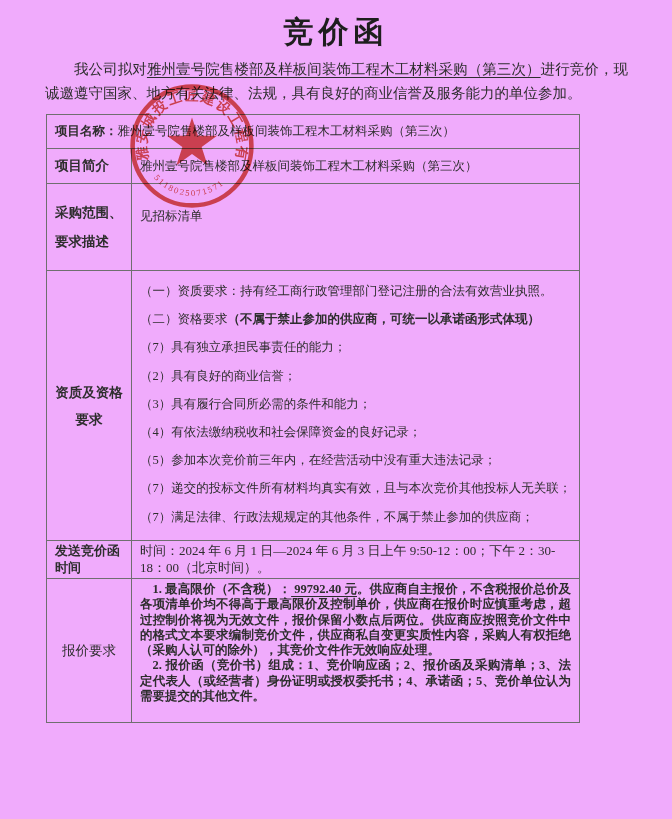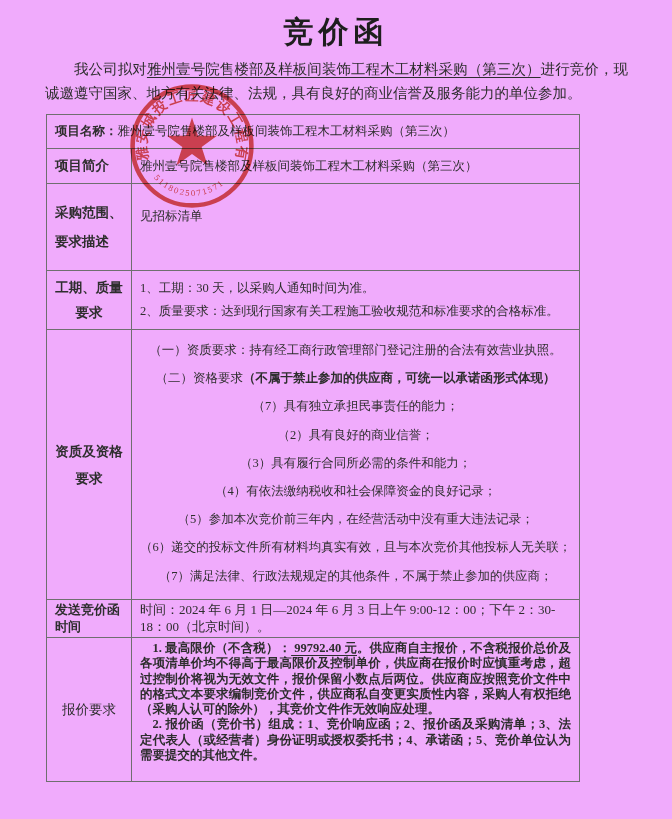--- a/index.html
+++ b/index.html
@@ -37,21 +37,21 @@
   tr.r3 th, tr.r3 td { height:53px; }
   tr.r3 th .lab-line { line-height:27px; }
   tr.r3 td.cell { vertical-align:top; padding-top:10px; }
   tr.r4 td, tr.r4 th { height:28px; }
   tr.r5 th, tr.r5 td { height:59px; }
   tr.r5 th .lab-line { line-height:29px; }
   tr.r5 td.cell { vertical-align:top; padding-top:24px; }
   tr.r6 th, tr.r6 td { height:52px; }
   tr.r6 th .lab-line { line-height:25px; }
   .sched-line { line-height:23px; }
-  tr.r7 th, tr.r7 td { height:260px;text-align:center; }
+  tr.r7 th, tr.r7 td { height:260px; }
   tr.r7 td.cell { vertical-align:top; padding-top:6px; }
   tr.r7 th .lab-line { line-height:27px; }
   .qual-line { line-height:28.2px; white-space:nowrap; }
   .qual-line b { font-weight:bold; }
   tr.r8 th, tr.r8 td { height:32px; }
   tr.r8 th .lab-line { line-height:16.5px; font-size:13px; }
   tr.r8 td.cell { font-size:13px; line-height:16.5px; padding:2px 8px; }
   tr.r9 th, tr.r9 td { height:137px; }
   tr.r9 th { font-weight:normal; font-size:13.5px; }
   tr.r9 td.cell { font-size:12.5px; line-height:15.3px; vertical-align:top; padding:3px 8px; text-align:justify; }
@@ -97,65 +97,51 @@
     <tr class="r5">
       <th class="lab">
         <div>
               <div class="lab-line">采购范围、</div>
               <div class="lab-line">要求描述</div>
             </div>
       </th>
       <td class="cell" colspan="3">见招标清单</td>
     </tr>
 
-    <tr class="r6">
-      <th class="lab center">
-        <div>
-              <div class="lab-line">工期、质量</div>
-              <div class="lab-line">要求</div>
-            </div>
-      </th>
-      <td class="cell" colspan="3">
-        <div>
-              <div class="sched-line">1、工期：30 天，以采购人通知时间为准。</div>
-              <div class="sched-line">2、质量要求：达到现行国家有关工程施工验收规范和标准要求的合格标准。</div>
-            </div>
-      </td>
-    </tr>
 
     <tr class="r7">
       <th class="lab center">
         <div>
               <div class="lab-line">资质及资格</div>
               <div class="lab-line">要求</div>
             </div>
       </th>
       <td class="cell" colspan="3">
         <div>
               <div class="qual-line"><span>（一）资质要求：持有经工商行政管理部门登记注册的合法有效营业执照。</span></div>
               <div class="qual-line"><span>（二）资格要求</span><b>（不属于禁止参加的供应商，可统一以承诺函形式体现）</b></div>
               <div class="qual-line"><span>（7）具有独立承担民事责任的能力；</span></div>
               <div class="qual-line"><span>（2）具有良好的商业信誉；</span></div>
               <div class="qual-line"><span>（3）具有履行合同所必需的条件和能力；</span></div>
               <div class="qual-line"><span>（4）有依法缴纳税收和社会保障资金的良好记录；</span></div>
               <div class="qual-line"><span>（5）参加本次竞价前三年内，在经营活动中没有重大违法记录；</span></div>
-              <div class="qual-line"><span>（6）递交的投标文件所有材料均真实有效，且与本次竞价其他投标人无关联；</span></div>
+              <div class="qual-line"><span>（7）递交的投标文件所有材料均真实有效，且与本次竞价其他投标人无关联；</span></div>
               <div class="qual-line"><span>（7）满足法律、行政法规规定的其他条件，不属于禁止参加的供应商；</span></div>
             </div>
       </td>
     </tr>
 
     <tr class="r8">
       <th class="lab">
         <div>
               <div class="lab-line">发送竞价函</div>
               <div class="lab-line">时间</div>
             </div>
       </th>
-      <td class="cell" colspan="3">时间：2024 年 6 月 1 日—2024 年 6 月 3 日上午 9:00-12：00；下午 2：30-18：00（北京时间）。</td>
+      <td class="cell" colspan="3">时间：2024 年 6 月 1 日—2024 年 6 月 3 日上午 9:50-12：00；下午 2：30-18：00（北京时间）。</td>
     </tr>
 
     <tr class="r9">
       <th class="lab center">报价要求</th>
       <td class="cell" colspan="3">
         <p class="qp"><span>1. </span><b>最高限价（不含税）：</b><span class="u"> 99792.40 元</span><span>。供应商自主报价，不含税报价总价及各项清单价均不得高于最高限价及控制单价，供应商在报价时应慎重考虑，超过控制价将视为无效文件，报价保留小数点后两位。供应商应按照竞价文件中的格式文本要求编制竞价文件，供应商私自变更实质性内容，采购人有权拒绝（采购人认可的除外），其竞价文件作无效响应处理。</span></p>
         <p class="qp bold">2. 报价函（竞价书）组成：1、竞价响应函；2、报价函及采购清单；3、法定代表人（或经营者）身份证明或授权委托书；4、承诺函；5、竞价单位认为需要提交的其他文件。</p>
 
       </td>
     </tr>

